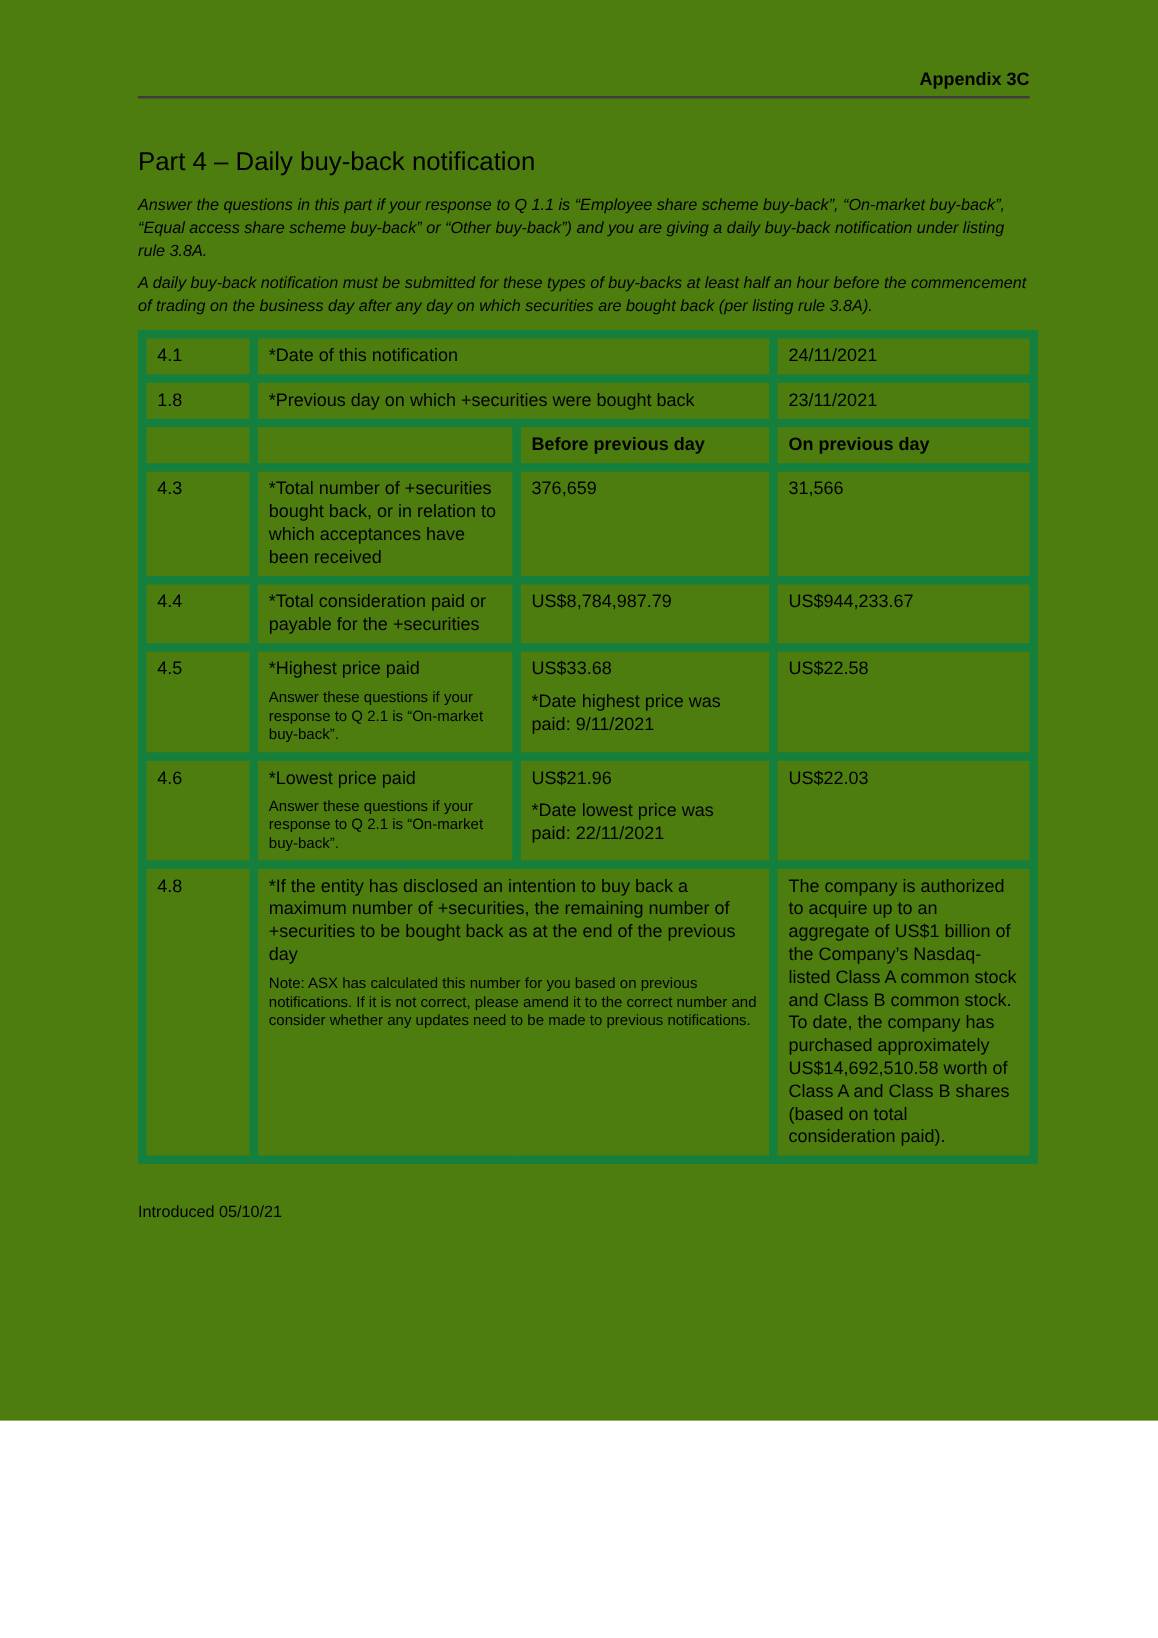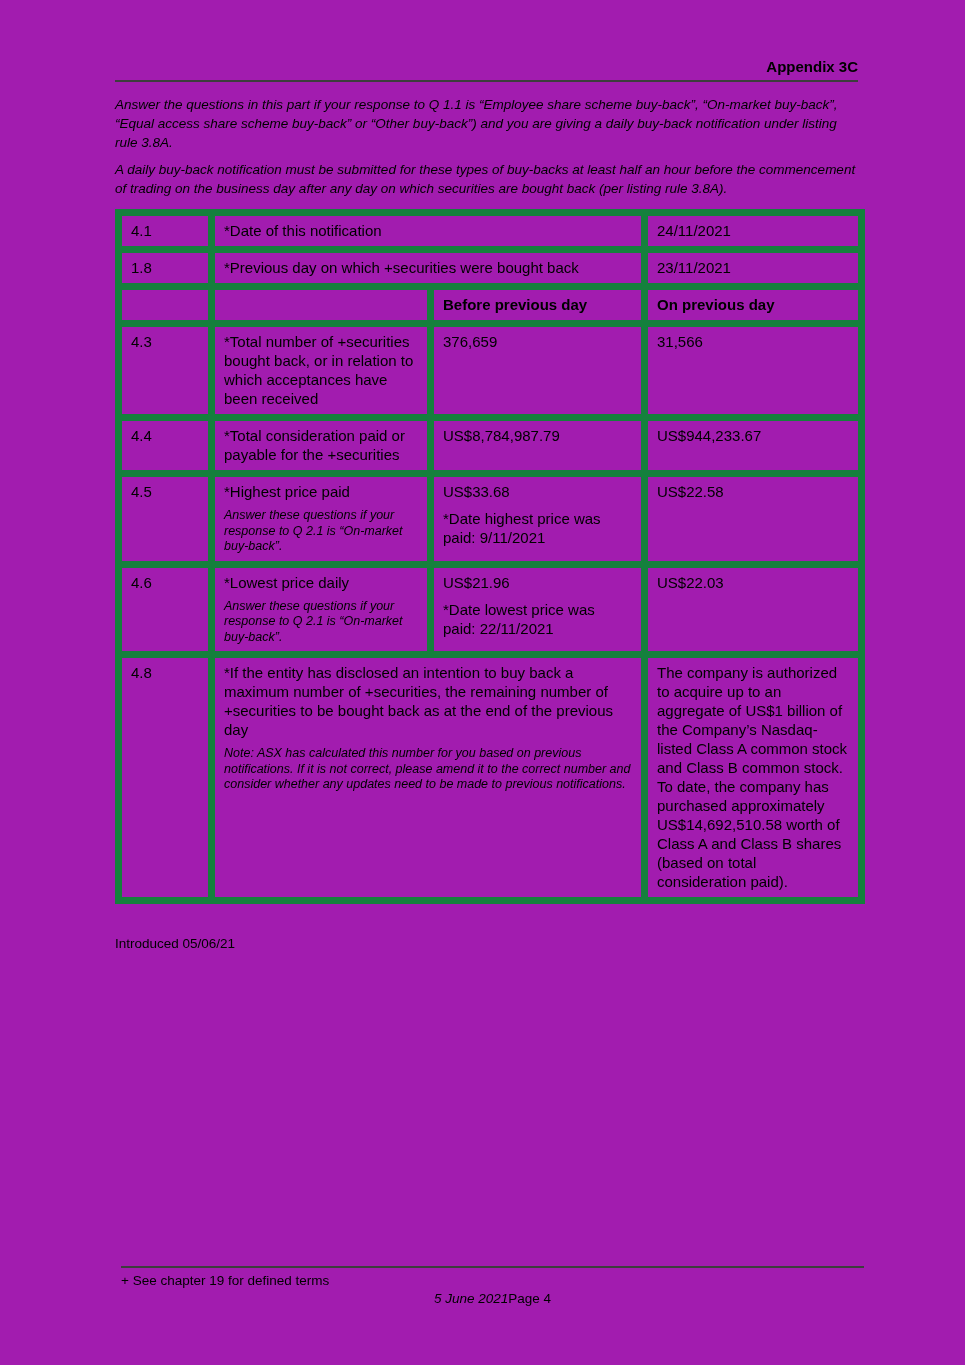--- a/index.html
+++ b/index.html
@@ -1,20 +1,20 @@
 <!DOCTYPE html>
 <html><head>
 <meta charset="utf-8">
 <style>
   html, body { margin: 0; padding: 0; background: #ffffff; }
   .page {
     position: relative;
     width: 965px;
-    height: 1365px;
-    background: #a21caf;
+    height: 1184px;
+    background: #4d7c0f;
     color: #000000;
     font-family: "Liberation Sans", sans-serif;
     overflow: hidden;
   }
   .content {
     position: absolute;
     left: 115px;
     top: 0;
     width: 743px;
   }
@@ -54,21 +54,20 @@
     border: 7px solid #15803d;
     vertical-align: top;
     padding: 5px 10px 6px 9px;
     font-size: 15px;
     line-height: 19px;
   }
   tr.r-short td { height: 19px; }
   td.bold-cell { font-weight: bold; }
   .note {
     margin-top: 7px;
-    font-style: italic;
     font-size: 12.5px;
     line-height: 15.5px;
   }
   .sub-line { margin-top: 8px; }
   .introduced {
     margin: 31px 0 0 0;
     font-size: 13.5px;
     line-height: 17px;
   }
   .footer {
@@ -90,20 +89,21 @@
 </head>
 <body>
 
 <div class="page">
   <div class="content">
 
     <div class="doc-header">
       <div>Appendix 3C</div>
     </div>
 
+    <h1 class="part-title">Part 4 – Daily buy-back notification</h1>
 
     <p class="intro">Answer the questions in this part if your response to Q 1.1 is “Employee share scheme buy-back”, “On-market buy-back”, “Equal access share scheme buy-back” or “Other buy-back”) and you are giving a daily buy-back notification under listing rule 3.8A.</p>
     <p class="intro">A daily buy-back notification must be submitted for these types of buy-backs at least half an hour before the commencement of trading on the business day after any day on which securities are bought back (per listing rule 3.8A).</p>
 
     <table class="bb-table">
       <colgroup>
         <col class="c1">
           <col class="c2">
           <col class="c3">
           <col class="c4">
@@ -145,41 +145,41 @@
           </td>
           <td>
             <div>US$33.68</div>
             <div class="sub-line">*Date highest price was paid: 9/11/2021</div>
           </td>
           <td>US$22.58</td>
         </tr>
         <tr>
           <td>4.6</td>
           <td>
-            <div>*Lowest price daily</div>
+            <div>*Lowest price paid</div>
             <div class="note">Answer these questions if your response to Q 2.1 is “On-market buy-back”.</div>
           </td>
           <td>
             <div>US$21.96</div>
             <div class="sub-line">*Date lowest price was paid: 22/11/2021</div>
           </td>
           <td>US$22.03</td>
         </tr>
         <tr>
           <td>4.8</td>
           <td colspan="2">
             <div>*If the entity has disclosed an intention to buy back a maximum number of +securities, the remaining number of +securities to be bought back as at the end of the previous day</div>
             <div class="note">Note: ASX has calculated this number for you based on previous notifications. If it is not correct, please amend it to the correct number and consider whether any updates need to be made to previous notifications.</div>
           </td>
           <td>The company is authorized to acquire up to an aggregate of US$1 billion of the Company’s Nasdaq-listed Class A common stock and Class B common stock. To date, the company has purchased approximately US$14,692,510.58 worth of Class A and Class B shares (based on total consideration paid).</td>
         </tr>
       </tbody>
     </table>
 
-    <p class="introduced">Introduced 05/06/21</p>
+    <p class="introduced">Introduced 05/10/21</p>
   </div>
 
   <div class="footer">
     <div>+ See chapter 19 for defined terms</div>
     <div class="footer-row">
       <span class="italic">5 June 2021</span>
       <span>Page 4</span>
     </div>
   </div>
 </div>

